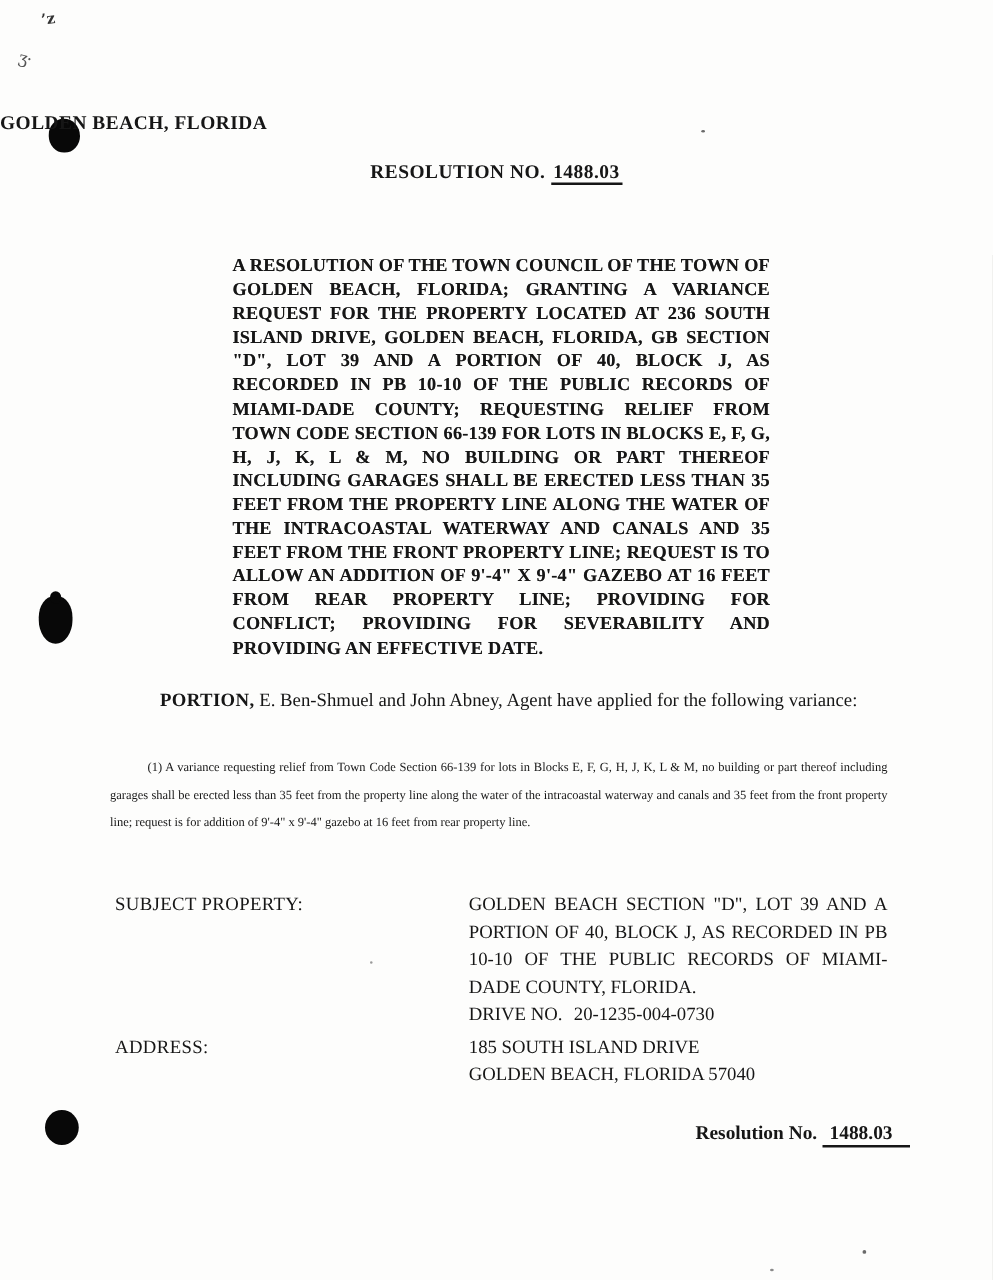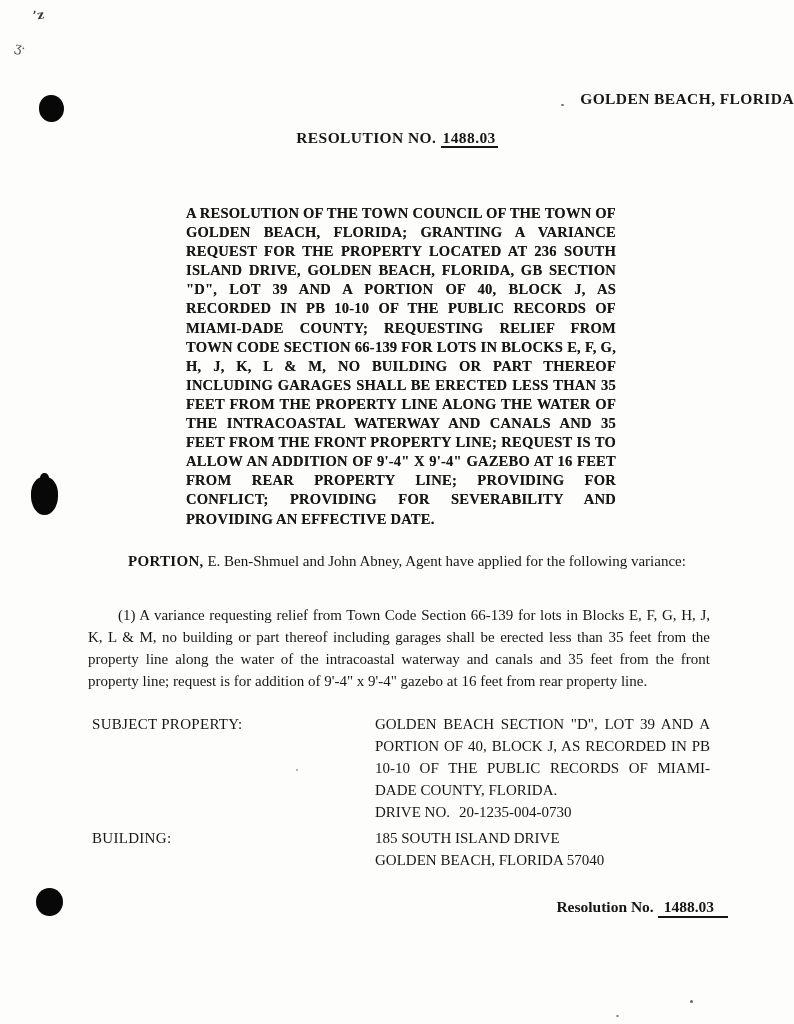--- a/index.html
+++ b/index.html
@@ -22,21 +22,21 @@
   .mark-top{left:33px;top:8px;font-size:12px;font-weight:bold;transform:rotate(-8deg);}
   .mark-left{left:15px;top:40px;font-size:13px;color:#555;transform:rotate(14deg);letter-spacing:-1px;}
   .speck{position:absolute;background:#6a6a6a;border-radius:50%;}
   .speck-1{left:561px;top:104px;width:3px;height:2px;}
   .speck-2{left:690px;top:1000px;width:3px;height:3px;}
   .speck-3{left:616px;top:1015px;width:3px;height:2px;background:#8a8a8a;}
   .speck-4{left:296px;top:769px;width:2px;height:2px;background:#9a9a9a;}
   
   .hdr-city{
     position:absolute;top:90px;left:0;width:100%;
-    text-align:right;font-weight:bold;font-size:15.5px;letter-spacing:.4px;
+    text-align:left;font-weight:bold;font-size:15.5px;letter-spacing:.4px;
   }
   .hdr-res{
     position:absolute;top:129px;left:0;width:100%;
     text-align:center;font-weight:bold;font-size:15.5px;letter-spacing:.4px;
   }
   .hdr-res .res-num{border-bottom:2px solid #161616;padding:0 2px;}
   
   .title-block{
     position:absolute;top:180px;left:186px;width:430px;
     font-weight:bold;font-size:14.6px;line-height:19.1px;
@@ -45,21 +45,21 @@
     margin-top:24px;
   }
   
   .whereas{
     position:absolute;top:551px;left:88px;width:620px;
     font-size:15px;line-height:21px;text-align:justify;text-indent:40px;
   }
   .whereas b{letter-spacing:.3px;}
   .item1{
     position:absolute;top:604px;left:88px;width:622px;
-    font-size:15px;line-height:22px;text-align:justify;text-indent:30px;
+    font-size:10px;line-height:22px;text-align:justify;text-indent:30px;
   }
   
   .row{position:absolute;left:92px;width:618px;display:flex;font-size:15px;line-height:22px;}
   .row-subject{top:713px;}
   .row-address{top:827px;}
   .row .lbl{width:283px;flex:none;letter-spacing:.3px;}
   .row .val{width:335px;flex:none;}
   .val .just{text-align:justify;}
   .folio-line{white-space:nowrap;}
   .folio-line .folio-num{margin-left:9px;}
@@ -103,21 +103,21 @@
     <div class="lbl">SUBJECT PROPERTY:</div>
     <div class="val">
       <div class="just">GOLDEN BEACH SECTION "D",  LOT 39 AND A PORTION OF 40, BLOCK J, AS RECORDED IN PB 10-10 OF THE PUBLIC RECORDS OF MIAMI-DADE COUNTY, FLORIDA.</div>
       <div class="folio-line">
         <span>DRIVE NO.</span><span class="folio-num">20-1235-004-0730</span>
       </div>
     </div>
   </div>
 
   <div class="row row-address">
-    <div class="lbl">BUILDING:</div>
+    <div class="lbl">ADDRESS:</div>
     <div class="val">
       <div>185 SOUTH ISLAND DRIVE</div>
       <div>GOLDEN BEACH, FLORIDA 57040</div>
     </div>
   </div>
 
   <div class="footer">
     <span>Resolution No.</span>
     <span class="res-num">1488.03</span>
   </div>

